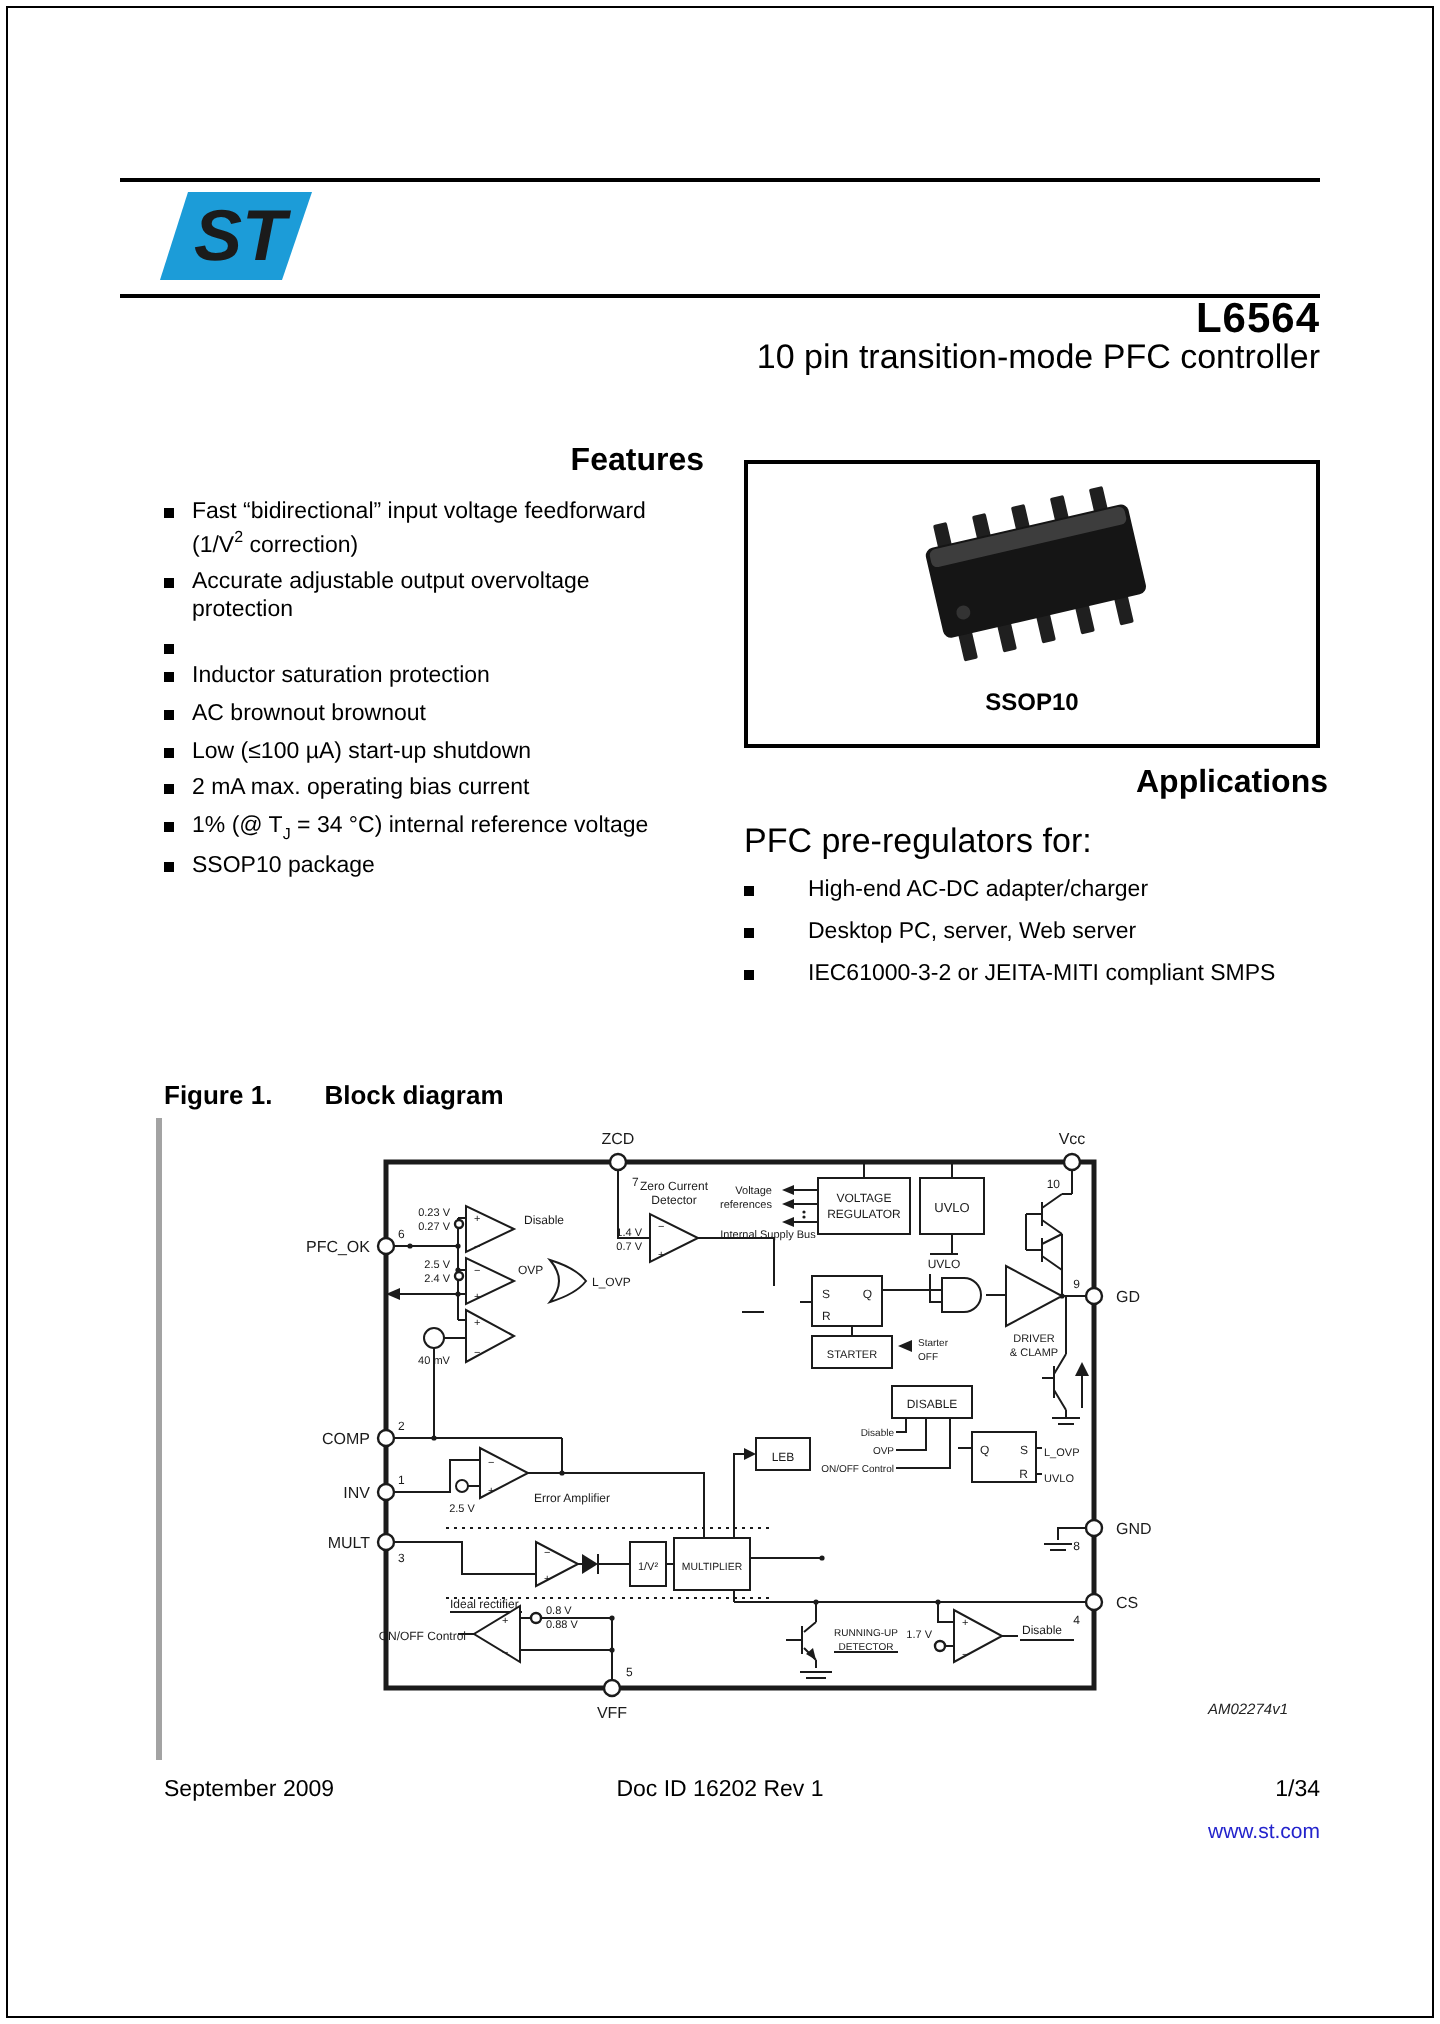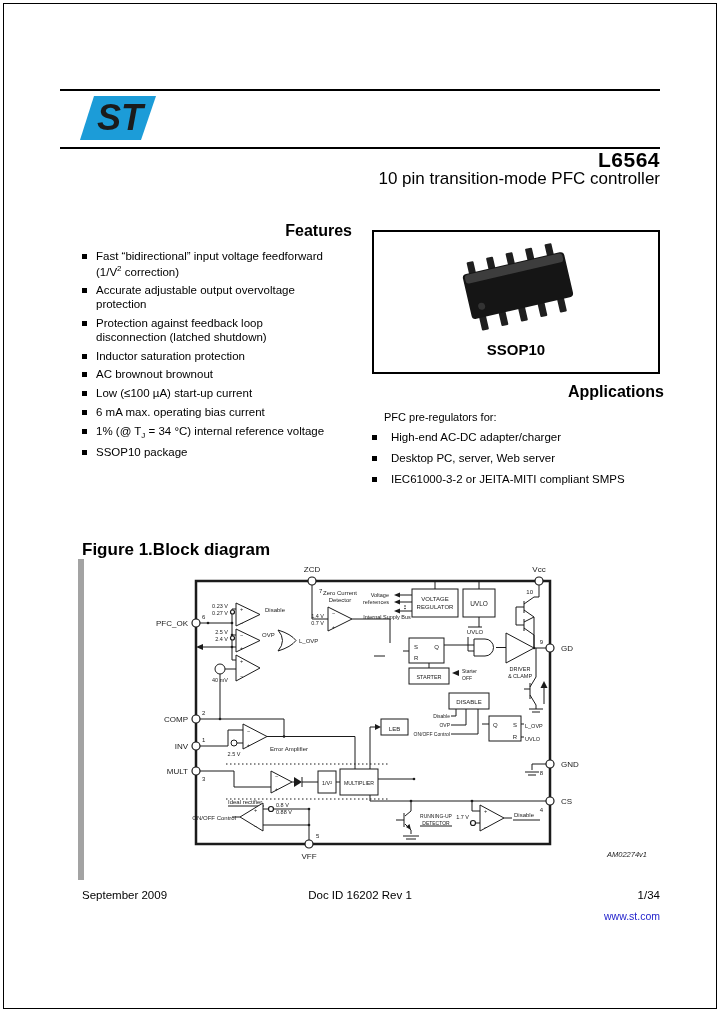--- a/index.html
+++ b/index.html
@@ -15,26 +15,26 @@
   .subtitle{right:60px;top:169px;font-size:17px;}
   h2.sec{font-size:16px;font-weight:bold;margin:0 0 10px 0;text-align:right;}
   .features{left:82px;top:222px;width:270px;}
   .feat{display:flex;gap:9px;margin-bottom:5px;font-size:11.5px;line-height:1.2;}
   .feat .txt{width:240px;}
   .sq{width:5px;height:5px;background:#000;flex:0 0 auto;margin-top:4px;}
   sup{font-size:8px;} sub{font-size:8px;}
   .pkgbox{left:372px;top:230px;width:284px;height:140px;border:2px solid #000;}
   .chip{position:absolute;left:0;top:6px;}
   .pkg-label{position:absolute;left:0;right:0;bottom:14px;text-align:center;
-             font-weight:bold;font-size:15px;}
+             font-weight:bold;font-size:12px;}
   .apps{left:372px;top:383px;width:292px;}
-  .apps-intro{font-size:11px;margin:0 0 8px 12px;}
-  .app{display:flex;gap:14px;margin-bottom:7px;font-size:11.5px;line-height:1.2;}
-  .fighead{left:82px;top:540px;font-size:17px;font-weight:bold;display:flex;}
-  .figbox{left:78px;top:559px;width:567px;height:321px;border-left:6px solid #a3a3a3;}
+  .apps-intro{font-size:17px;margin:0 0 8px 0;}
+  .app{display:flex;gap:27px;margin-bottom:7px;font-size:11.5px;line-height:1.2;}
+  .fighead{left:82px;top:540px;font-size:13px;font-weight:bold;display:flex;gap:26px;}
+  .figbox{left:78px;top:559px;width:567px;height:321px;border-left:3px solid #a3a3a3;}
   .watermark{position:absolute;right:4px;top:291px;font-size:7.5px;font-style:italic;color:#222;text-align:right;}
   .footer-left{left:82px;top:889px;font-size:11.5px;}
   .footer-center{left:0;right:0;top:889px;text-align:center;font-size:11.5px;}
   .footer-right{right:60px;top:889px;font-size:11.5px;}
   .website{right:60px;top:910px;font-size:10.5px;color:#2323cc;}
   
   svg text{fill:#1b1b1b;font-family:"Liberation Sans","DejaVu Sans",sans-serif;}
   .w{stroke:#1b1b1b;stroke-width:1;fill:none;}
   .bd{stroke:#1b1b1b;stroke-width:2.5;fill:none;}
   .blk{stroke:#1b1b1b;stroke-width:1;fill:#fff;}
@@ -62,37 +62,36 @@
   <div class="feat">
     <span class="sq"></span>
     <span class="txt"><span>Fast “bidirectional” input voltage feedforward (1/V</span><sup>2</sup><span> correction)</span></span>
   </div>
   <div class="feat">
     <span class="sq"></span>
     <span class="txt">Accurate adjustable output overvoltage protection</span>
   </div>
   <div class="feat">
     <span class="sq"></span>
-    <span class="txt">Protection against feedback loop disconnection (latched shutdown)</span>
   </div>
   <div class="feat">
     <span class="sq"></span>
     <span class="txt">Inductor saturation protection</span>
   </div>
   <div class="feat">
     <span class="sq"></span>
     <span class="txt">AC brownout brownout</span>
   </div>
   <div class="feat">
     <span class="sq"></span>
-    <span class="txt">Low (≤100 µA) start-up current</span>
-  </div>
-  <div class="feat">
-    <span class="sq"></span>
-    <span class="txt">6 mA max. operating bias current</span>
+    <span class="txt">Low (≤100 µA) start-up shutdown</span>
+  </div>
+  <div class="feat">
+    <span class="sq"></span>
+    <span class="txt">2 mA max. operating bias current</span>
   </div>
   <div class="feat">
     <span class="sq"></span>
     <span class="txt"><span>1% (@ T</span><sub>J</sub><span> = 34 °C) internal reference voltage</span></span>
   </div>
   <div class="feat">
     <span class="sq"></span>
     <span class="txt">SSOP10 package</span>
   </div>
 </div>

